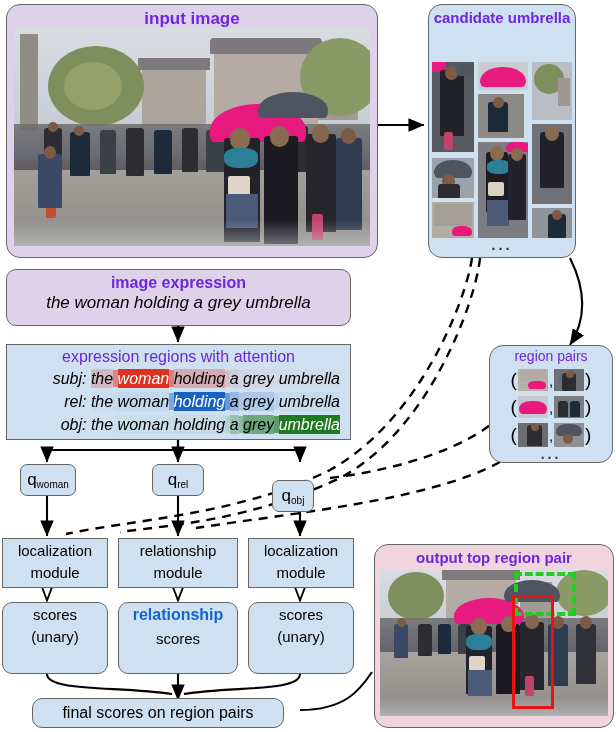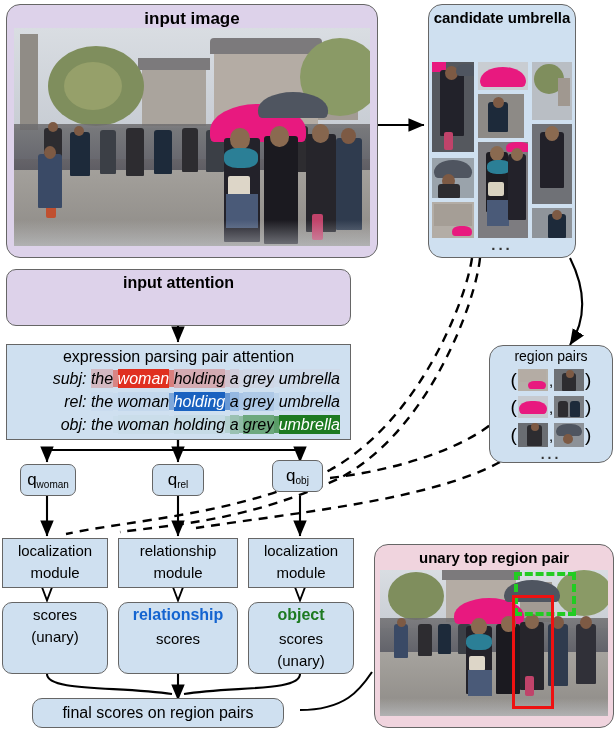--- a/index.html
+++ b/index.html
@@ -11,21 +11,21 @@
   
   .panel{position:absolute;box-sizing:border-box;border:1.6px solid #666;}
   .panel-purple{background:#ddd2ea;}
   .panel-blue{background:#cfe0f0;}
   .panel-pink{background:#f0d4de;}
   .r-lg{border-radius:14px;}
   .r-md{border-radius:10px;}
   .r-sm{border-radius:7px;}
   .r-0{border-radius:0;}
 
-  .ttl{font-weight:bold;text-align:center;color:#000000;}
+  .ttl{font-weight:bold;text-align:center;color:#6d28d9;}
 
   
   .photo{position:absolute;overflow:hidden;background:#b9c3c9;}
   .photo .sky{position:absolute;left:0;top:0;right:0;height:46%;
         background:linear-gradient(#d9dde2,#c8cdd4);}
   .photo .ground{position:absolute;left:0;bottom:0;right:0;height:34%;
         background:linear-gradient(#9d9a96,#86837f);}
   .photo .bldg{position:absolute;background:#b4aca4;}
   .photo .roof{position:absolute;background:#7c7a7c;}
   .photo .tree{position:absolute;border-radius:50%;background:#7f8e5d;}
@@ -204,25 +204,26 @@
     <div class="head" style="left:13px;top:2px;width:14px;height:15px;background:#8a6a50;"></div>
   </div>
   <div class="photo" style="left:100px;top:146px;width:40px;height:30px;background:#8f949a;">
     <div class="prs b" style="left:16px;top:6px;width:18px;height:24px;"></div>
     <div class="head" style="left:20px;top:2px;width:10px;height:10px;"></div>
   </div>
 </div>
 <div class="dots" style="position:absolute;left:428px;top:236px;width:148px;font-size:15px;">...</div>
 
 <div class="panel panel-purple r-md" style="left:6px;top:269px;width:345px;height:57px;">
-  <div class="ttl" style="font-size:16px;line-height:19px;margin-top:3px;">input attention</div>
+  <div class="ttl" style="font-size:16px;line-height:19px;margin-top:3px;">image expression</div>
+  <div style="font-style:italic;font-size:17px;line-height:22px;text-align:center;">the woman holding a grey umbrella</div>
 </div>
 
 <div class="panel panel-blue r-0" style="left:6px;top:344px;width:345px;height:96px;">
-  <div class="ttl" style="font-weight:normal;font-size:16px;line-height:20px;margin-top:2px;">expression parsing pair attention</div>
+  <div class="ttl" style="font-weight:normal;font-size:16px;line-height:20px;margin-top:2px;">expression regions with attention</div>
   <div id="parse-rows" style="padding:0 6px 0 0;">
       <div class="exp-line" style="text-align: right; font-size: 16px; line-height: 23px; white-space: nowrap; padding-right: 4px;"><span>subj: </span><span class="hl" style="background: rgb(211, 185, 194);">the</span><span style="background: rgb(216, 133, 132);"> </span><span class="hl" style="background: rgb(224, 48, 32); color: rgb(255, 255, 255);">woman</span><span style="background: rgb(216, 127, 125);"> </span><span class="hl" style="background: rgb(212, 171, 178);">holding</span><span style="background: rgb(210, 194, 205);"> </span><span class="hl" style="background: rgb(209, 206, 219);">a</span><span style="background: rgb(208, 213, 227);"> </span><span class="hl" style="background: rgb(208, 215, 230);">grey</span><span style="background: rgb(208, 218, 233);"> </span><span class="hl" style="background: rgb(208, 219, 234);">umbrella</span></div>
       <div class="exp-line" style="text-align: right; font-size: 16px; line-height: 23px; white-space: nowrap; padding-right: 4px;"><span>rel: </span><span class="hl" style="background: rgb(202, 220, 239);">the</span><span style="background: rgb(200, 219, 238);"> </span><span class="hl" style="background: rgb(196, 216, 237);">woman</span><span style="background: rgb(125, 167, 218);"> </span><span class="hl" style="background: rgb(26, 98, 192); color: rgb(255, 255, 255);">holding</span><span style="background: rgb(105, 153, 213);"> </span><span class="hl" style="background: rgb(149, 184, 225);">a</span><span style="background: rgb(169, 197, 230);"> </span><span class="hl" style="background: rgb(174, 201, 231);">grey</span><span style="background: rgb(189, 212, 235);"> </span><span class="hl" style="background: rgb(198, 218, 238);">umbrella</span></div>
       <div class="exp-line" style="text-align: right; font-size: 16px; line-height: 23px; white-space: nowrap; padding-right: 4px;"><span>obj: </span><span class="hl">the</span><span style="background: rgb(203, 222, 236);"> </span><span class="hl" style="background: rgb(202, 221, 234);">woman</span><span style="background: rgb(201, 221, 233);"> </span><span class="hl" style="background: rgb(198, 219, 230);">holding</span><span style="background: rgb(181, 209, 209);"> </span><span class="hl" style="background: rgb(154, 193, 178);">a</span><span style="background: rgb(143, 187, 165);"> </span><span class="hl" style="background: rgb(109, 168, 126);">grey</span><span style="background: rgb(90, 157, 104);"> </span><span class="hl" style="background: rgb(29, 122, 33); color: rgb(255, 255, 255);">umbrella</span></div>
     </div>
 </div>
 
 <div class="panel panel-blue r-lg" style="left:489px;top:345px;width:124px;height:118px;">
   <div class="ttl" style="font-weight:normal;font-size:14px;line-height:17px;margin-top:2px;">region pairs</div>
 </div>
@@ -274,21 +275,21 @@
 <div class="panel panel-blue r-sm qbox" style="left:20px;top:464px;width:56px;height:32px;">
   <span style="font-size:17px;">
     <span>q</span><span class="sub">woman</span>
   </span>
 </div>
 <div class="panel panel-blue r-sm qbox" style="left:152px;top:464px;width:52px;height:32px;">
   <span style="font-size:17px;">
     <span>q</span><span class="sub">rel</span>
   </span>
 </div>
-<div class="panel panel-blue r-sm qbox" style="left:272px;top:460px;width:51px;height:32px;">
+<div class="panel panel-blue r-sm qbox" style="left:272px;top:480px;width:42px;height:32px;">
   <span style="font-size:17px;">
     <span>q</span><span class="sub">obj</span>
   </span>
 </div>
 
 <div class="panel panel-blue r-0" style="left:2px;top:538px;width:106px;height:50px;">
   <div style="text-align:center;font-size:15px;line-height:23px;">localization</div>
   <div style="text-align:center;font-size:15px;line-height:22px;">module</div>
 </div>
 <div class="panel panel-blue r-0" style="left:118px;top:538px;width:120px;height:50px;">
@@ -302,31 +303,30 @@
 
 <div class="panel panel-blue r-md" style="left:2px;top:602px;width:106px;height:72px;">
   <div style="text-align:center;font-size:15px;line-height:23px;">scores</div>
   <div style="text-align:center;font-size:15px;line-height:22px;">(unary)</div>
 </div>
 <div class="panel panel-blue r-md" style="left:118px;top:602px;width:120px;height:72px;">
   <div style="text-align:center;font-weight:bold;font-size:16px;line-height:24px;color:#1464d0;">relationship</div>
   <div style="text-align:center;font-size:15px;line-height:23px;">scores</div>
 </div>
 <div class="panel panel-blue r-md" style="left:248px;top:602px;width:106px;height:72px;">
-  <div style="text-align:center;font-weight:bold;font-size:16px;line-height:24px;color:#1d7a21;">object</div>
   <div style="text-align:center;font-size:15px;line-height:23px;">scores</div>
   <div style="text-align:center;font-size:15px;line-height:22px;">(unary)</div>
 </div>
 
 <div class="panel panel-blue r-md" style="left:32px;top:698px;width:252px;height:30px;">
   <div style="text-align:center;font-size:16px;line-height:27px;">final scores on region pairs</div>
 </div>
 
 <div class="panel panel-pink r-lg" style="left:374px;top:544px;width:240px;height:184px;">
-  <div class="ttl" style="font-size:15px;line-height:20px;margin-top:3px;">unary top region pair</div>
+  <div class="ttl" style="font-size:15px;line-height:20px;margin-top:3px;">output top region pair</div>
 </div>
 <div class="photo" style="left:380px;top:570px;width:228px;height:146px;">
   <div class="sky" style="height:40%;"></div>
   <div class="ground" style="height:44%;background:linear-gradient(#a6a39e,#8d8a86);"></div>
   <div class="bldg" style="left:66px;top:4px;width:70px;height:48px;"></div>
   <div class="roof" style="left:62px;top:0;width:78px;height:10px;"></div>
   <div class="tree" style="left:8px;top:2px;width:56px;height:48px;"></div>
   <div class="tree" style="left:176px;top:0;width:56px;height:46px;background:#8a9a66;"></div>
   <div class="bldg" style="left:140px;top:12px;width:32px;height:40px;background:#a29b93;"></div>
   <div style="position:absolute;left:0;top:48px;width:228px;height:34px;background:linear-gradient(#6f6e70,#53525a);opacity:.85;"></div>

